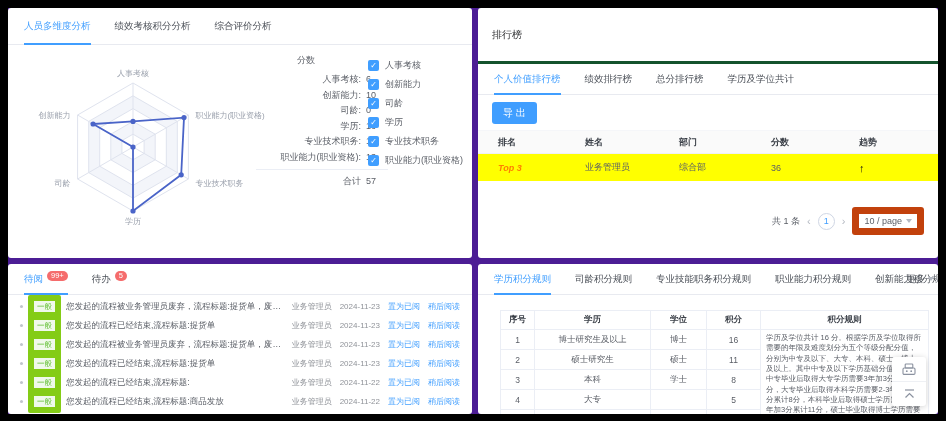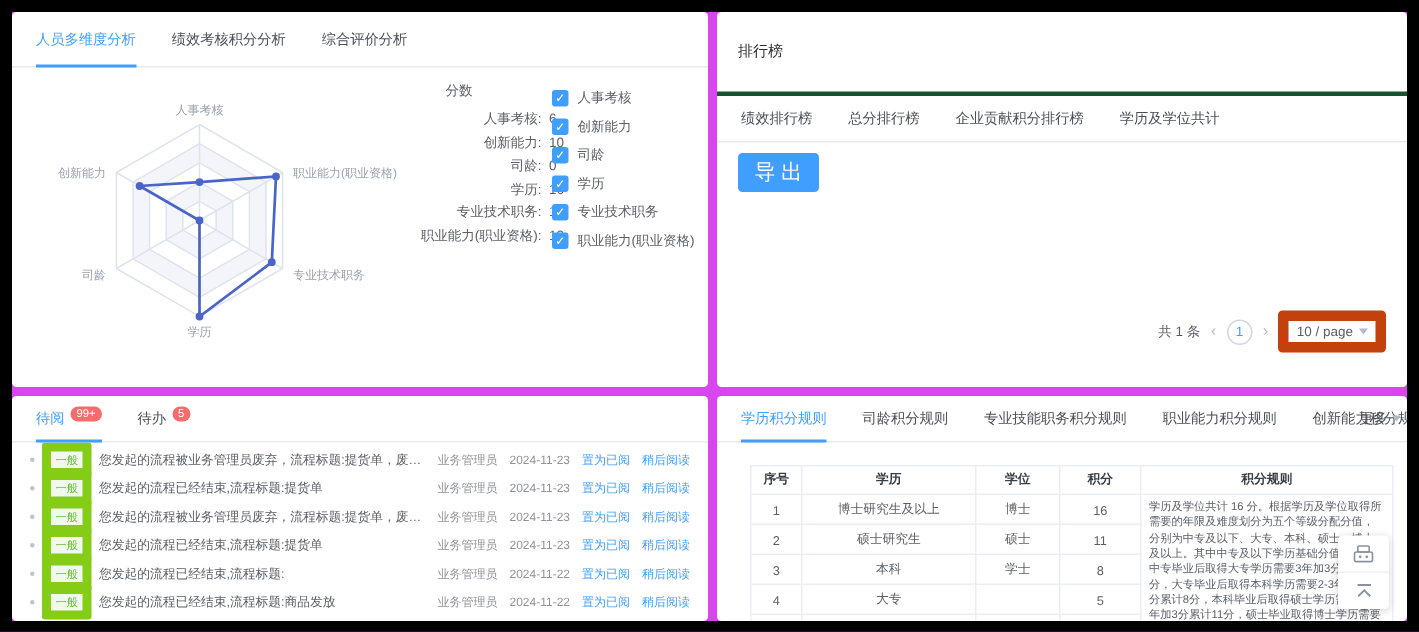--- a/index.html
+++ b/index.html
@@ -1,18 +1,18 @@
 <!DOCTYPE html>
 <html><head>
 <meta charset="utf-8">
 <style>
   html,body{margin:0;padding:0;background:#000;}
   .screen{position:relative;width:946px;height:421px;background:#000;overflow:hidden;
     font-family:"Liberation Sans","DejaVu Sans",sans-serif;color:#303133;}
-  .canvas{position:absolute;left:8px;top:8px;width:930px;height:406px;background:#d946ef;}
+  .canvas{position:absolute;left:8px;top:8px;width:930px;height:406px;background:#4c1d95;}
   .card{position:absolute;background:#fff;border-radius:3px;overflow:hidden;}
   .card-analysis{left:0;top:0;width:464px;height:250px;}
   .card-leaderboard{left:470px;top:0;width:460px;height:250px;}
   .card-messages{left:0;top:256px;width:464px;height:150px;}
   .card-rules{left:470px;top:256px;width:460px;height:150px;}
 
   .tabs{display:flex;align-items:stretch;gap:24px;height:30px;padding:0 16px;
     border-bottom:1px solid #e8eaf0;position:relative;}
   .tab{display:flex;align-items:center;font-size:9.5px;color:#4a4f57;cursor:pointer;position:relative;white-space:nowrap;}
   .tab.active{color:#409eff;}
@@ -33,21 +33,21 @@
      display:flex;align-items:center;justify-content:center;flex:0 0 auto;}
   .cb::after{content:"✓";}
   .cblabel{font-size:9px;color:#5a5e66;white-space:nowrap;}
   .btn-primary{display:inline-block;background:#409eff;color:#fff;font-size:9.5px;
      border:none;border-radius:3px;padding:5px 13px;cursor:pointer;}
   .update-btn{position:absolute;left:360px;top:176px;}
 
   
   .panel-title{height:29px;line-height:29px;padding:12px 14px;font-size:10px;color:#303133;
      border-bottom:3px solid #14532d;}
-  .export-btn{margin:7px 0 0 14px;padding:4px 11px;font-size:14px;}
+  .export-btn{margin:7px 0 0 14px;padding:4px 11px;font-size:10px;}
   .lb-table{width:100%;border-collapse:collapse;margin-top:6px;font-size:9px;}
   .lb-table th{height:20px;background:#fafafa;color:#3a3f47;font-weight:600;text-align:left;
      border-bottom:1px solid #f0f1f5;border-top:1px solid #f5f6f9;}
   .lb-table td{height:25px;text-align:left;color:#5a5e66;}
   .lb-table th:first-child,.lb-table td:first-child{padding-left:20px;}
   .row-hl td{background:#ffff00;}
   .rank-top{color:#ff7f00;font-style:italic;font-weight:700;}
   .trend{font-weight:700;color:#111;font-size:11px;}
   .pagination{position:absolute;right:14px;top:199px;display:flex;align-items:center;gap:7px;
      font-size:9px;color:#5a5e66;}
@@ -150,20 +150,24 @@
         <span class="svl">16</span>
       </div>
       <div class="srow">
         <span class="slb">专业技术职务:</span>
         <span class="svl">12</span>
       </div>
       <div class="srow">
         <span class="slb">职业能力(职业资格):</span>
         <span class="svl">13</span>
       </div>
+      <div class="srow stotal">
+        <span class="slb">合计</span>
+        <span class="svl">57</span>
+      </div>
     </div>
 
     <div class="cbcol">
       <div class="cbrow">
         <span class="cb"></span>
         <span class="cblabel">人事考核</span>
       </div>
       <div class="cbrow">
         <span class="cb"></span>
         <span class="cblabel">创新能力</span>
@@ -184,26 +188,46 @@
         <span class="cb"></span>
         <span class="cblabel">职业能力(职业资格)</span>
       </div>
     </div>
 
   </section>
 
   <section class="card card-leaderboard">
     <div class="panel-title">排行榜</div>
     <div class="tabs">
+      <div class="tab active">个人价值排行榜</div>
       <div class="tab">绩效排行榜</div>
       <div class="tab">总分排行榜</div>
-      <div class="tab">企业贡献积分排行榜</div>
       <div class="tab">学历及学位共计</div>
     </div>
     <button class="btn-primary export-btn">导 出</button>
+    <table class="lb-table">
+      <thead>
+        <tr>
+          <th style="width:85px">排名</th>
+          <th style="width:92px">姓名</th>
+          <th style="width:90px">部门</th>
+          <th style="width:86px">分数</th>
+          <th>趋势</th>
+        </tr>
+      </thead>
+      <tbody>
+        <tr class="row-hl">
+          <td><span class="rank-top">Top 3</span></td>
+          <td>业务管理员</td>
+          <td>综合部</td>
+          <td>36</td>
+          <td><span class="trend">↑</span></td>
+        </tr>
+      </tbody>
+    </table>
     <div class="pagination">
       <span>共 1 条</span>
       <span class="pg-arrow">‹</span>
       <span class="pg-num">1</span>
       <span class="pg-arrow">›</span>
       <span class="pg-size">
         <span>10 / page</span>
         <span class="caret-down"></span>
       </span>
     </div>

